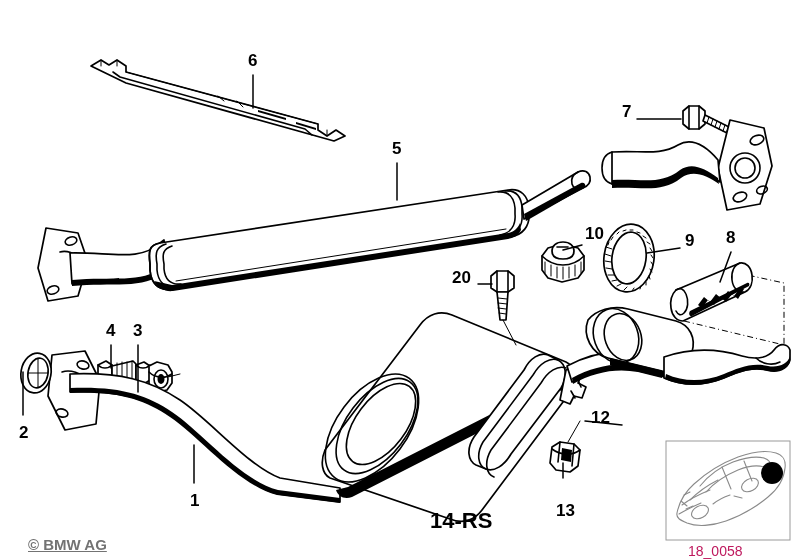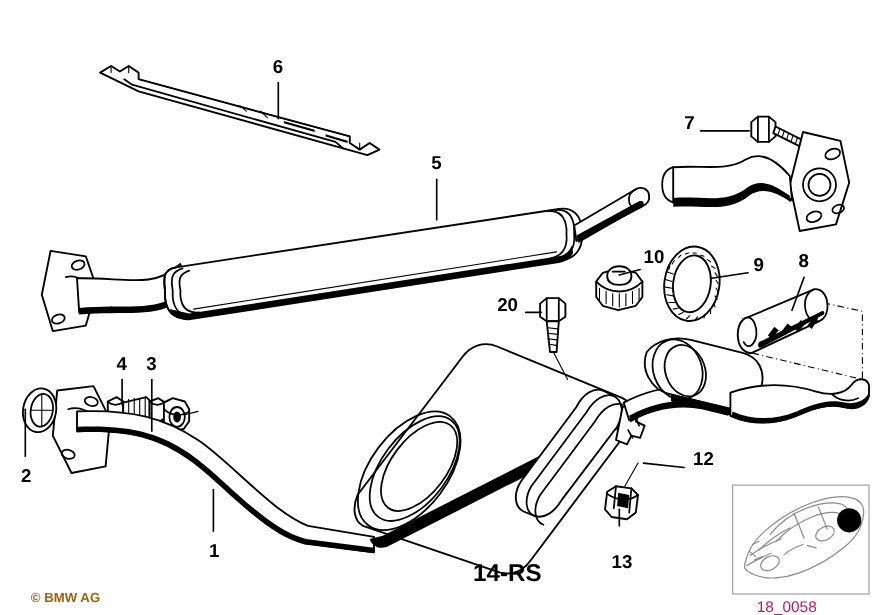--- a/index.html
+++ b/index.html
@@ -38,23 +38,24 @@
     font-family: "Liberation Sans", sans-serif;
     font-weight: bold;
     font-size: 22px;
     color: #000000;
     white-space: nowrap;
   }
   .copyright {
     position: absolute;
     font-family: "Liberation Sans", sans-serif;
     font-weight: bold;
-    font-size: 12px;
-    color: #a16207;
+    font-size: 15px;
+    color: #737373;
     white-space: nowrap;
+    text-decoration: underline;
   }
   .inset-code {
     position: absolute;
     font-family: "Liberation Sans", sans-serif;
     font-size: 14px;
     color: #be185d;
     white-space: nowrap;
     margin-left: 20px;
   }
 </style>
@@ -351,20 +352,20 @@
   <div class="callout" style="left:19px;  top:424px;">2</div>
   <div class="callout" style="left:133px; top:322px;">3</div>
   <div class="callout" style="left:106px; top:322px;">4</div>
   <div class="callout" style="left:392px; top:140px;">5</div>
   <div class="callout" style="left:248px; top:52px;">6</div>
   <div class="callout" style="left:622px; top:103px;">7</div>
   <div class="callout" style="left:726px; top:229px;">8</div>
   <div class="callout" style="left:685px; top:232px;">9</div>
   <div class="callout" style="left:585px; top:225px;">10</div>
   <div class="callout" style="left:452px; top:269px;">20</div>
-  <div class="callout" style="left:630px; top:409px;">12</div>
+  <div class="callout" style="left:591px; top:409px;">12</div>
   <div class="callout" style="left:556px; top:502px;">13</div>
 
   <div class="sysname" style="left:430px; top:508px;">14-RS</div>
   <div class="copyright" style="left:28px; top:536px;">© BMW AG</div>
   <div class="inset-code" style="left:668px; top:543px;">18_0058</div>
 
 </div>
 
 </body></html>

